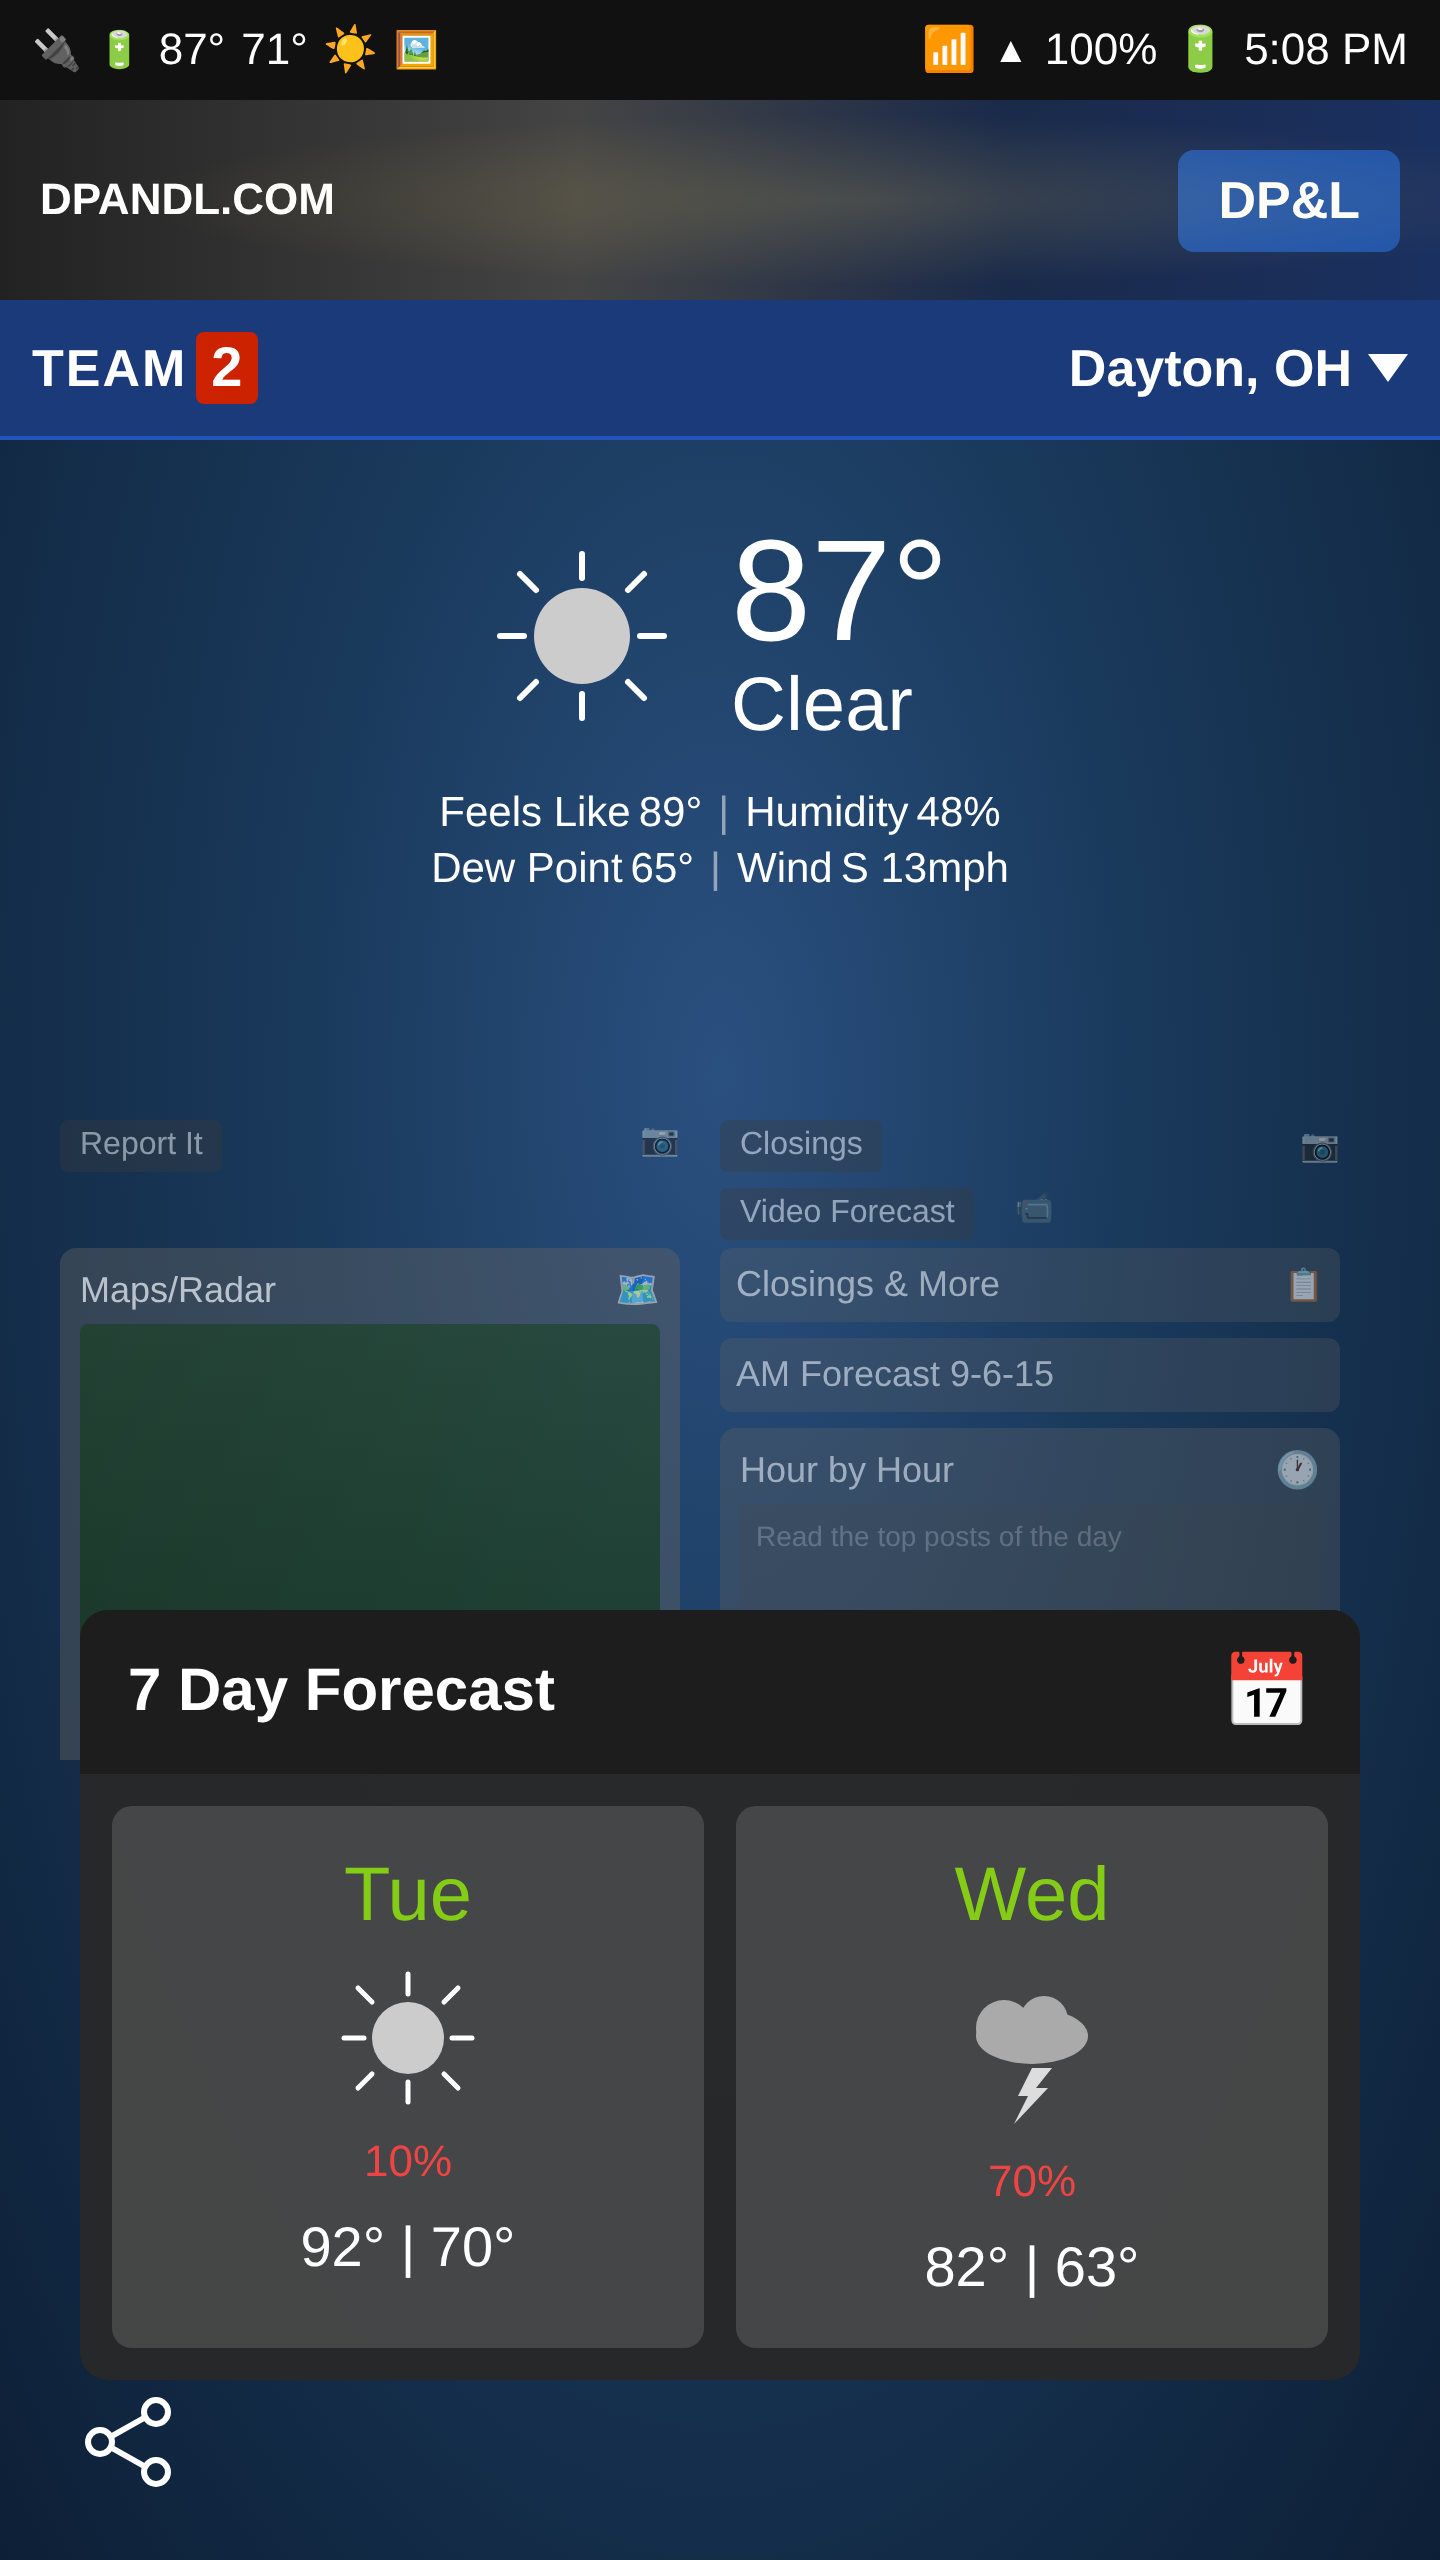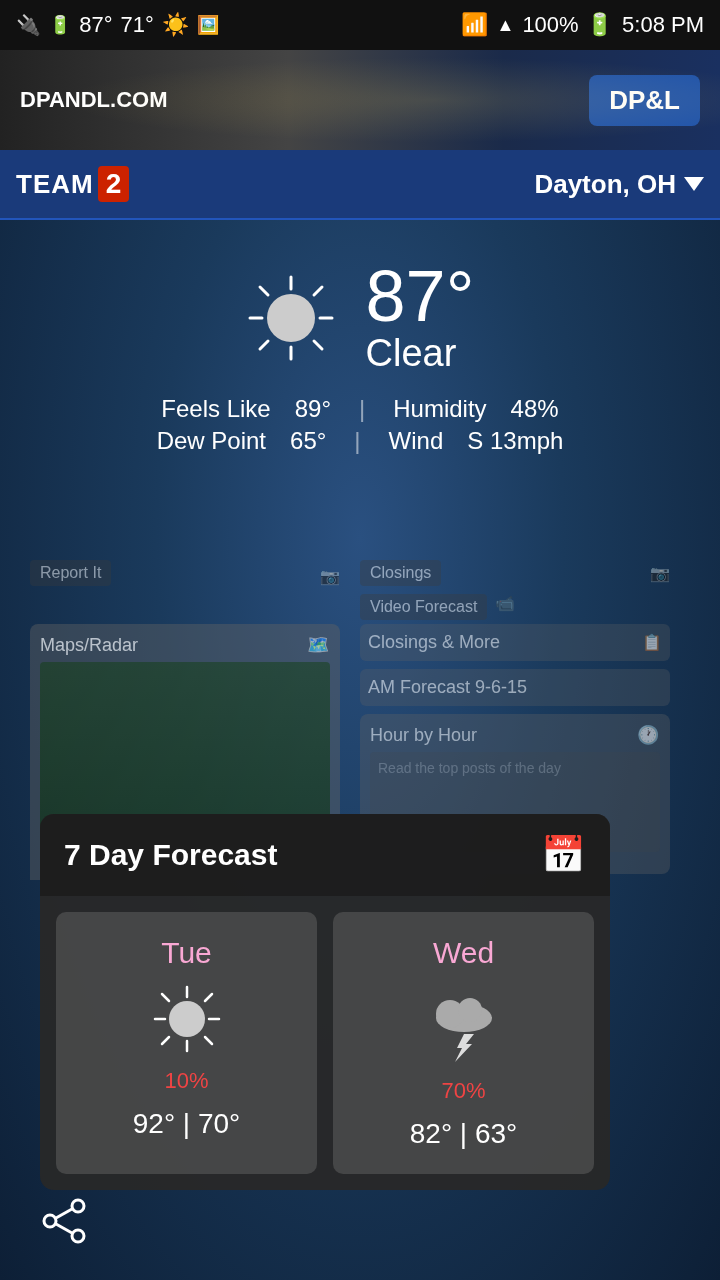--- a/index.html
+++ b/index.html
@@ -167,24 +167,24 @@
     }
 
     .weather-details {
       display: flex;
       flex-direction: column;
       align-items: center;
       gap: 4px;
       margin-top: 10px;
     }
     .detail-row {
-      font-size: 24px;
-      color: white;
-      display: flex;
-      gap: 24px;
+      font-size: 21px;
+      color: white;
+      display: flex;
+      gap: 4px;
     }
 
     
     .multitask-area {
       position: absolute;
       top: 340px;
       left: 0;
       width: 720px;
       height: 320px;
       overflow: hidden;
@@ -218,21 +218,21 @@
       height: 220px;
       border-radius: 4px;
       overflow: hidden;
     }
 
     
     .forecast-card {
       position: absolute;
       bottom: 90px;
       left: 40px;
-      width: 570px;
+      width: 640px;
       background: rgba(40, 40, 40, 0.95);
       border-radius: 14px;
       overflow: hidden;
     }
     .forecast-header {
       display: flex;
       justify-content: space-between;
       align-items: center;
       padding: 20px 24px;
       background: rgba(30,30,30,0.98);
@@ -254,22 +254,22 @@
       flex: 1;
       background: rgba(100, 100, 100, 0.5);
       border-radius: 10px;
       padding: 24px 16px;
       display: flex;
       flex-direction: column;
       align-items: center;
       gap: 14px;
     }
     .day-name {
-      color: #f9a8d4;
-      font-size: 30px;
+      color: #84cc16;
+      font-size: 38px;
       font-weight: 300;
     }
     .day-precip {
       color: #ef4444;
       font-size: 22px;
     }
     .day-temps {
       color: white;
       font-size: 28px;
     }
@@ -385,31 +385,31 @@
         <span style="color:rgba(255,255,255,0.5); margin: 0 4px;">|</span>
         <span>Wind</span>
         <span>S 13mph</span>
       </div>
     </div>
   </div>
 
   <div class="multitask-area">
 
     <div style="display:flex; gap:20px; padding: 0 30px; margin-bottom: 8px; opacity:0.5;">
-      <div style="width:310px; display:flex; justify-content:space-between; align-items:flex-end;">
+      <div style="width:310px; display:flex; justify-content:space-between; align-items:flex-start;">
         <span class="tab-label">Report It</span>
         <span style="color:white; font-size:16px;">📷</span>
       </div>
       <div style="width:310px; display:flex; justify-content:space-between; align-items:center;">
         <span class="tab-label">Closings</span>
         <span style="color:white; font-size:16px;">📷</span>
       </div>
     </div>
 
-    <div style="display:flex; gap:8px; padding: 0 30px; margin-bottom: 4px; opacity:0.5; margin-left: 330px;">
+    <div style="display:flex; gap:20px; padding: 0 30px; margin-bottom: 4px; opacity:0.5; margin-left: 330px;">
       <span class="tab-label">Video Forecast</span>
       <span style="color:white; font-size:16px;">📹</span>
     </div>
 
     <div class="task-cards-row">
 
       <div class="task-card">
         <div class="task-card-header">
           <span>Maps/Radar</span>
           <span>🗺️</span>

